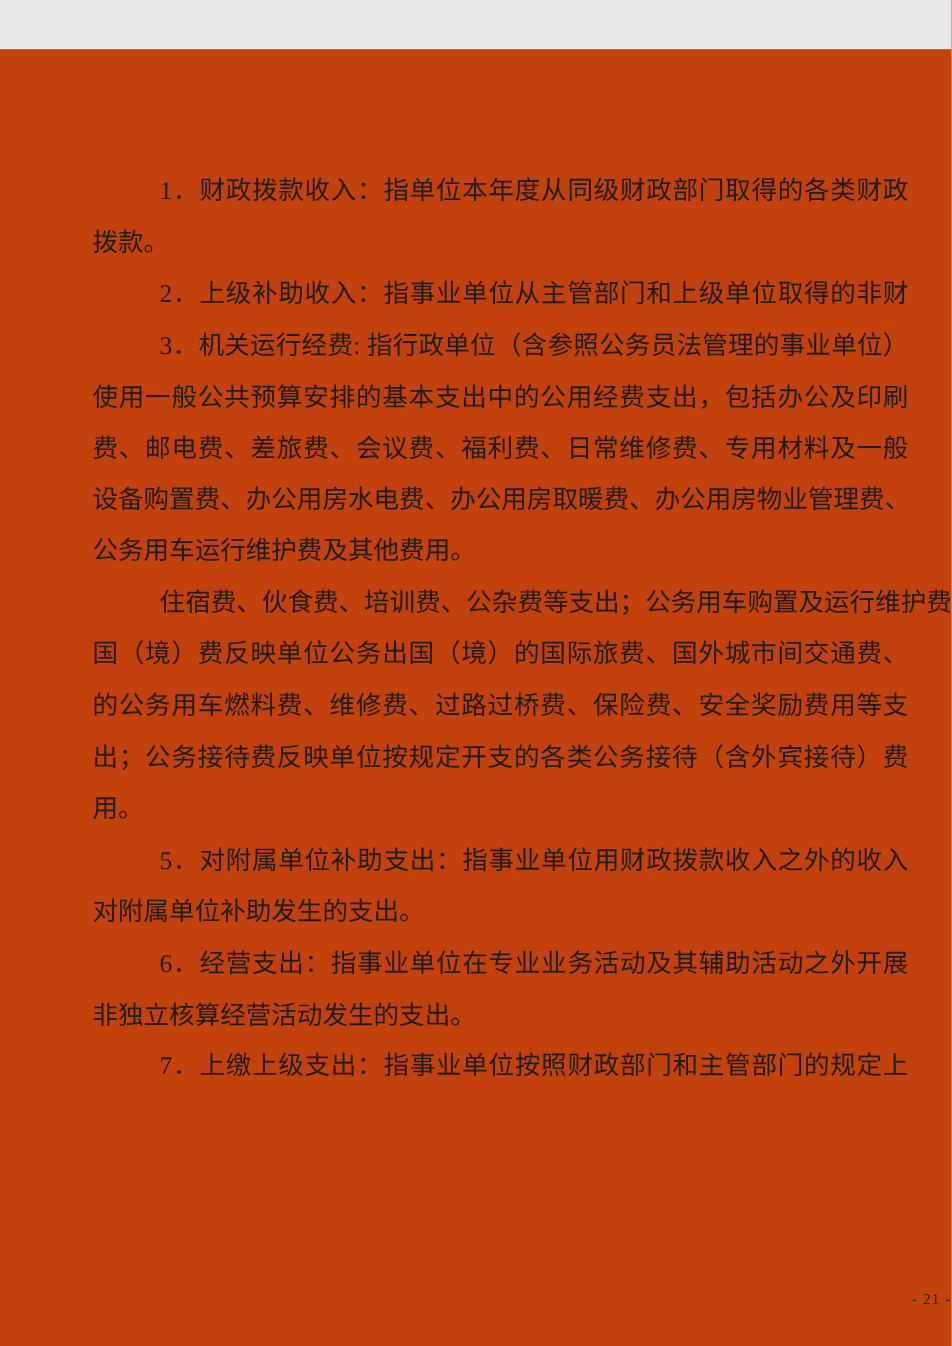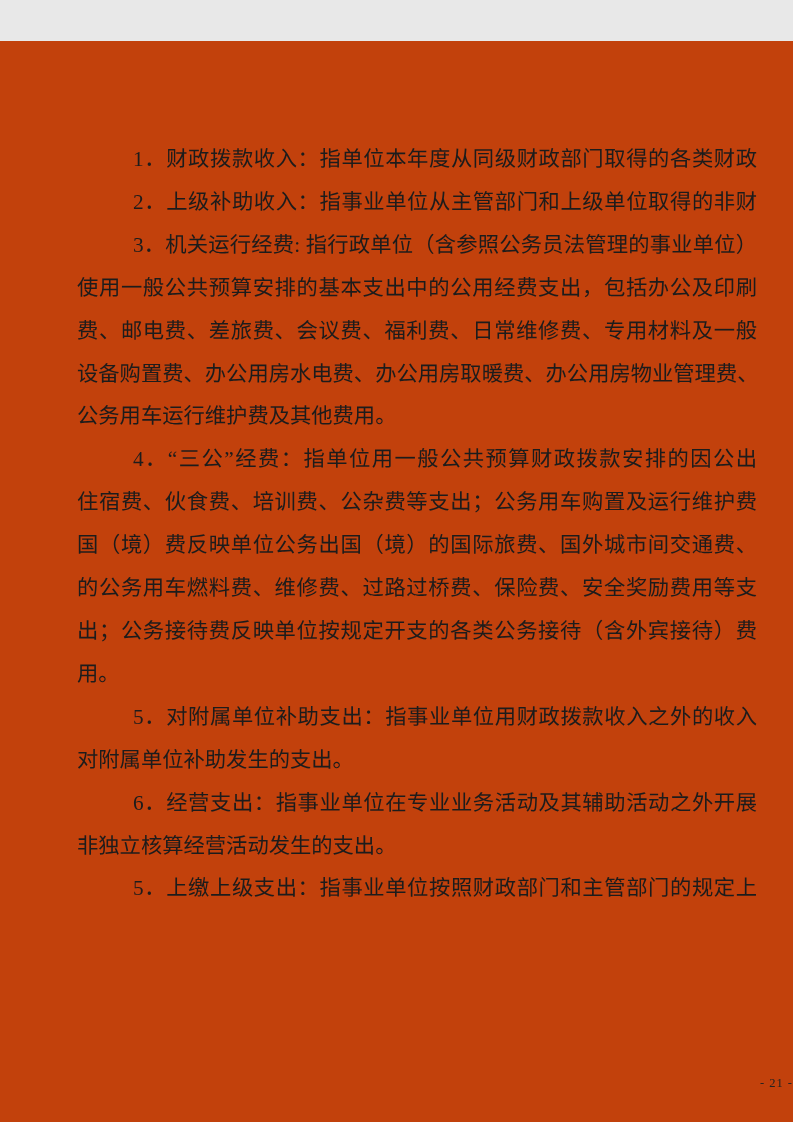--- a/index.html
+++ b/index.html
@@ -55,45 +55,45 @@
     color: #222222;
   }
 </style>
 </head>
 <body>
 
 <div class="page">
   <div class="text-block" id="text-block">
       <div class="paragraph">
         <div class="line">1．财政拨款收入：指单位本年度从同级财政部门取得的各类财政</div>
+        <div class="line para-end">拨款。</div>
       </div>
       <div class="paragraph">
         <div class="line">2．上级补助收入：指事业单位从主管部门和上级单位取得的非财</div>
       </div>
       <div class="paragraph">
         <div class="line">3．机关运行经费: 指行政单位（含参照公务员法管理的事业单位）</div>
         <div class="line">使用一般公共预算安排的基本支出中的公用经费支出，包括办公及印刷</div>
         <div class="line">费、邮电费、差旅费、会议费、福利费、日常维修费、专用材料及一般</div>
         <div class="line">设备购置费、办公用房水电费、办公用房取暖费、办公用房物业管理费、</div>
         <div class="line para-end">公务用车运行维护费及其他费用。</div>
       </div>
       <div class="paragraph">
-        <div class="line">4．“三公”经费：指单位用一般公共预算财政拨款安排的因公出</div>
         <div class="line">住宿费、伙食费、培训费、公杂费等支出；公务用车购置及运行维护费</div>
         <div class="line">国（境）费反映单位公务出国（境）的国际旅费、国外城市间交通费、</div>
         <div class="line">的公务用车燃料费、维修费、过路过桥费、保险费、安全奖励费用等支</div>
         <div class="line">出；公务接待费反映单位按规定开支的各类公务接待（含外宾接待）费</div>
         <div class="line para-end">用。</div>
       </div>
       <div class="paragraph">
         <div class="line">5．对附属单位补助支出：指事业单位用财政拨款收入之外的收入</div>
         <div class="line para-end">对附属单位补助发生的支出。</div>
       </div>
       <div class="paragraph">
         <div class="line">6．经营支出：指事业单位在专业业务活动及其辅助活动之外开展</div>
         <div class="line para-end">非独立核算经营活动发生的支出。</div>
       </div>
       <div class="paragraph">
-        <div class="line">5．上缴上级支出：指事业单位按照财政部门和主管部门的规定上</div>
+        <div class="line">7．上缴上级支出：指事业单位按照财政部门和主管部门的规定上</div>
       </div>
     </div>
   <div class="footer">- 21 -</div>
 </div>
 
 </body></html>

